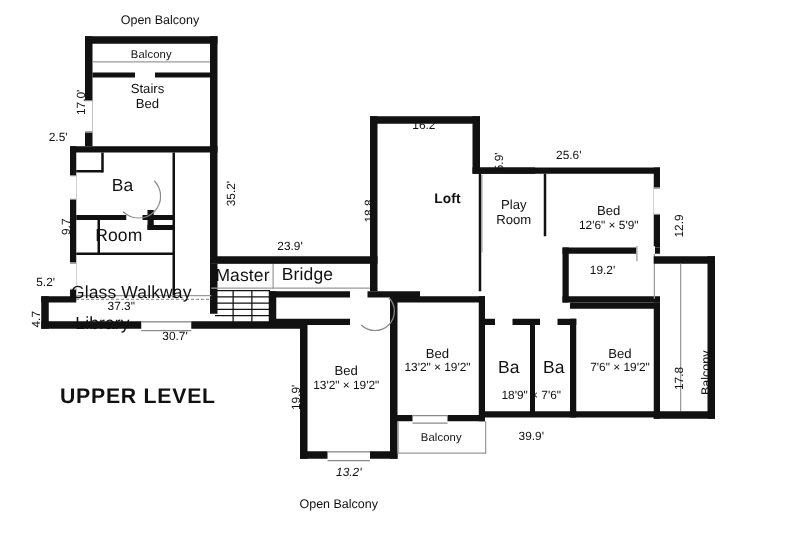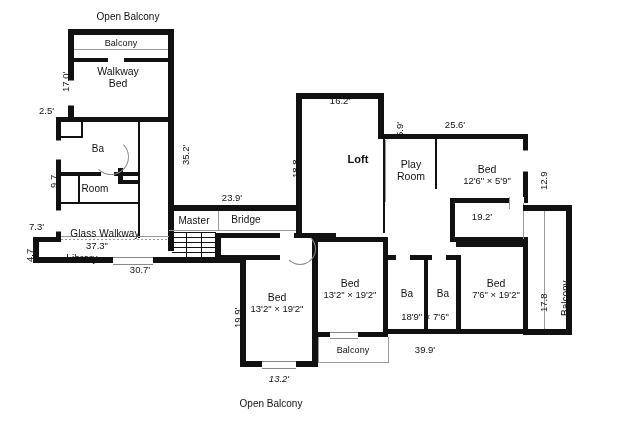--- a/index.html
+++ b/index.html
@@ -9,21 +9,21 @@
 
   
   .w{position:absolute;background:#111;}        
   .tw{position:absolute;background:#111;}       
   .hair{position:absolute;background:#9a9a9a;}  
   .gap{position:absolute;background:#ffffff;}   
   .win{position:absolute;background:#ffffff;border-top:1px solid #8a8a8a;
        border-bottom:1px solid #8a8a8a;}        
 
   
-  .lbl{position:absolute;font-size:10px;line-height:11px;color:#111;
+  .lbl{position:absolute;font-size:14px;line-height:11px;color:#111;
        white-space:nowrap;letter-spacing:.1px;}
   .lbl.c{transform:translateX(-50%);text-align:center;}
   .lbl.bold{font-weight:bold;margin-left:20px;}
   .dim{position:absolute;font-size:9.5px;line-height:10px;color:#111;
        white-space:nowrap;text-align:center;}
   .dim.c{transform:translateX(-50%);text-align:center;}
   .vdim{position:absolute;font-size:9.5px;color:#111;white-space:nowrap;
         transform-origin:0 0;transform:rotate(-90deg);}
   .vlbl{position:absolute;font-size:10px;color:#111;white-space:nowrap;
         transform-origin:0 0;transform:rotate(-90deg);}
@@ -42,20 +42,21 @@
   .stairv{position:absolute;top:0;bottom:0;width:1px;background:#111;}
 
   
   .arc{position:absolute;border:1px solid #8a8a8a;border-radius:50%;}
 </style>
 </head>
 <body>
 
 <div id="plan">
 
+  <div class="title" style="left:48px;top:307px;">UPPER LEVEL</div>
 
   <div class="outside" style="left:128px;top:11px;">Open Balcony</div>
   <div class="outside" style="left:271px;top:398px;">Open Balcony</div>
 
   <div class="w" style="left:68px;top:29px;width:6px;height:88px;"></div>
   <div class="win" style="left:68px;top:80px;width:6px;height:24px;"></div>
 
   <div class="w" style="left:68px;top:29px;width:106px;height:6px;"></div>
 
   <div class="w" style="left:168px;top:29px;width:6px;height:222px;"></div>
@@ -176,33 +177,33 @@
   <div class="dim c" style="left:232px;top:193px;">23.9'</div>
   <div class="dim c" style="left:482px;top:212px;">19.2'</div>
   <div class="dim c" style="left:97px;top:241px;">37.3"</div>
   <div class="dim c" style="left:140px;top:265px;">30.7'</div>
   <div class="dim c" style="left:279px;top:374px;font-style:italic;">13.2'</div>
   <div class="dim c" style="left:425px;top:345px;">39.9'</div>
 
   <div class="vdim" style="left:60px;top:92px;">17.0'</div>
   <div class="dim" style="left:39px;top:106px;">2.5'</div>
   <div class="vdim" style="left:48px;top:188px;">9.7</div>
-  <div class="dim" style="left:29px;top:222px;">7.3'</div>
+  <div class="dim" style="left:29px;top:222px;">5.2'</div>
   <div class="vdim" style="left:24px;top:262px;">4.7</div>
   <div class="vdim" style="left:180px;top:165px;">35.2'</div>
   <div class="vdim" style="left:290px;top:178px;">18.8</div>
   <div class="vdim" style="left:394px;top:137px;">5.9'</div>
   <div class="vdim" style="left:538px;top:190px;">12.9</div>
   <div class="vdim" style="left:538px;top:312px;">17.8</div>
   <div class="vdim" style="left:232px;top:328px;">19.9'</div>
 
   <div class="lbl c" style="left:121px;top:38px;font-size:9px;">Balcony</div>
 
   <div class="rm" style="left:118px;top:65px;">
-    <span class="n">Walkway</span>
+    <span class="n">Stairs</span>
     <span class="n">Bed</span>
   </div>
 
   <div class="lbl c" style="left:98px;top:143px;">Ba</div>
   <div class="lbl c" style="left:95px;top:183px;">Room</div>
   <div class="lbl c" style="left:82px;top:213px;margin-top:40px;">Library</div>
   <div class="lbl c" style="left:105px;top:228px;">Glass Walkway</div>
 
   <div class="lbl c" style="left:194px;top:215px;">Master</div>
   <div class="lbl c" style="left:246px;top:214px;">Bridge</div>

